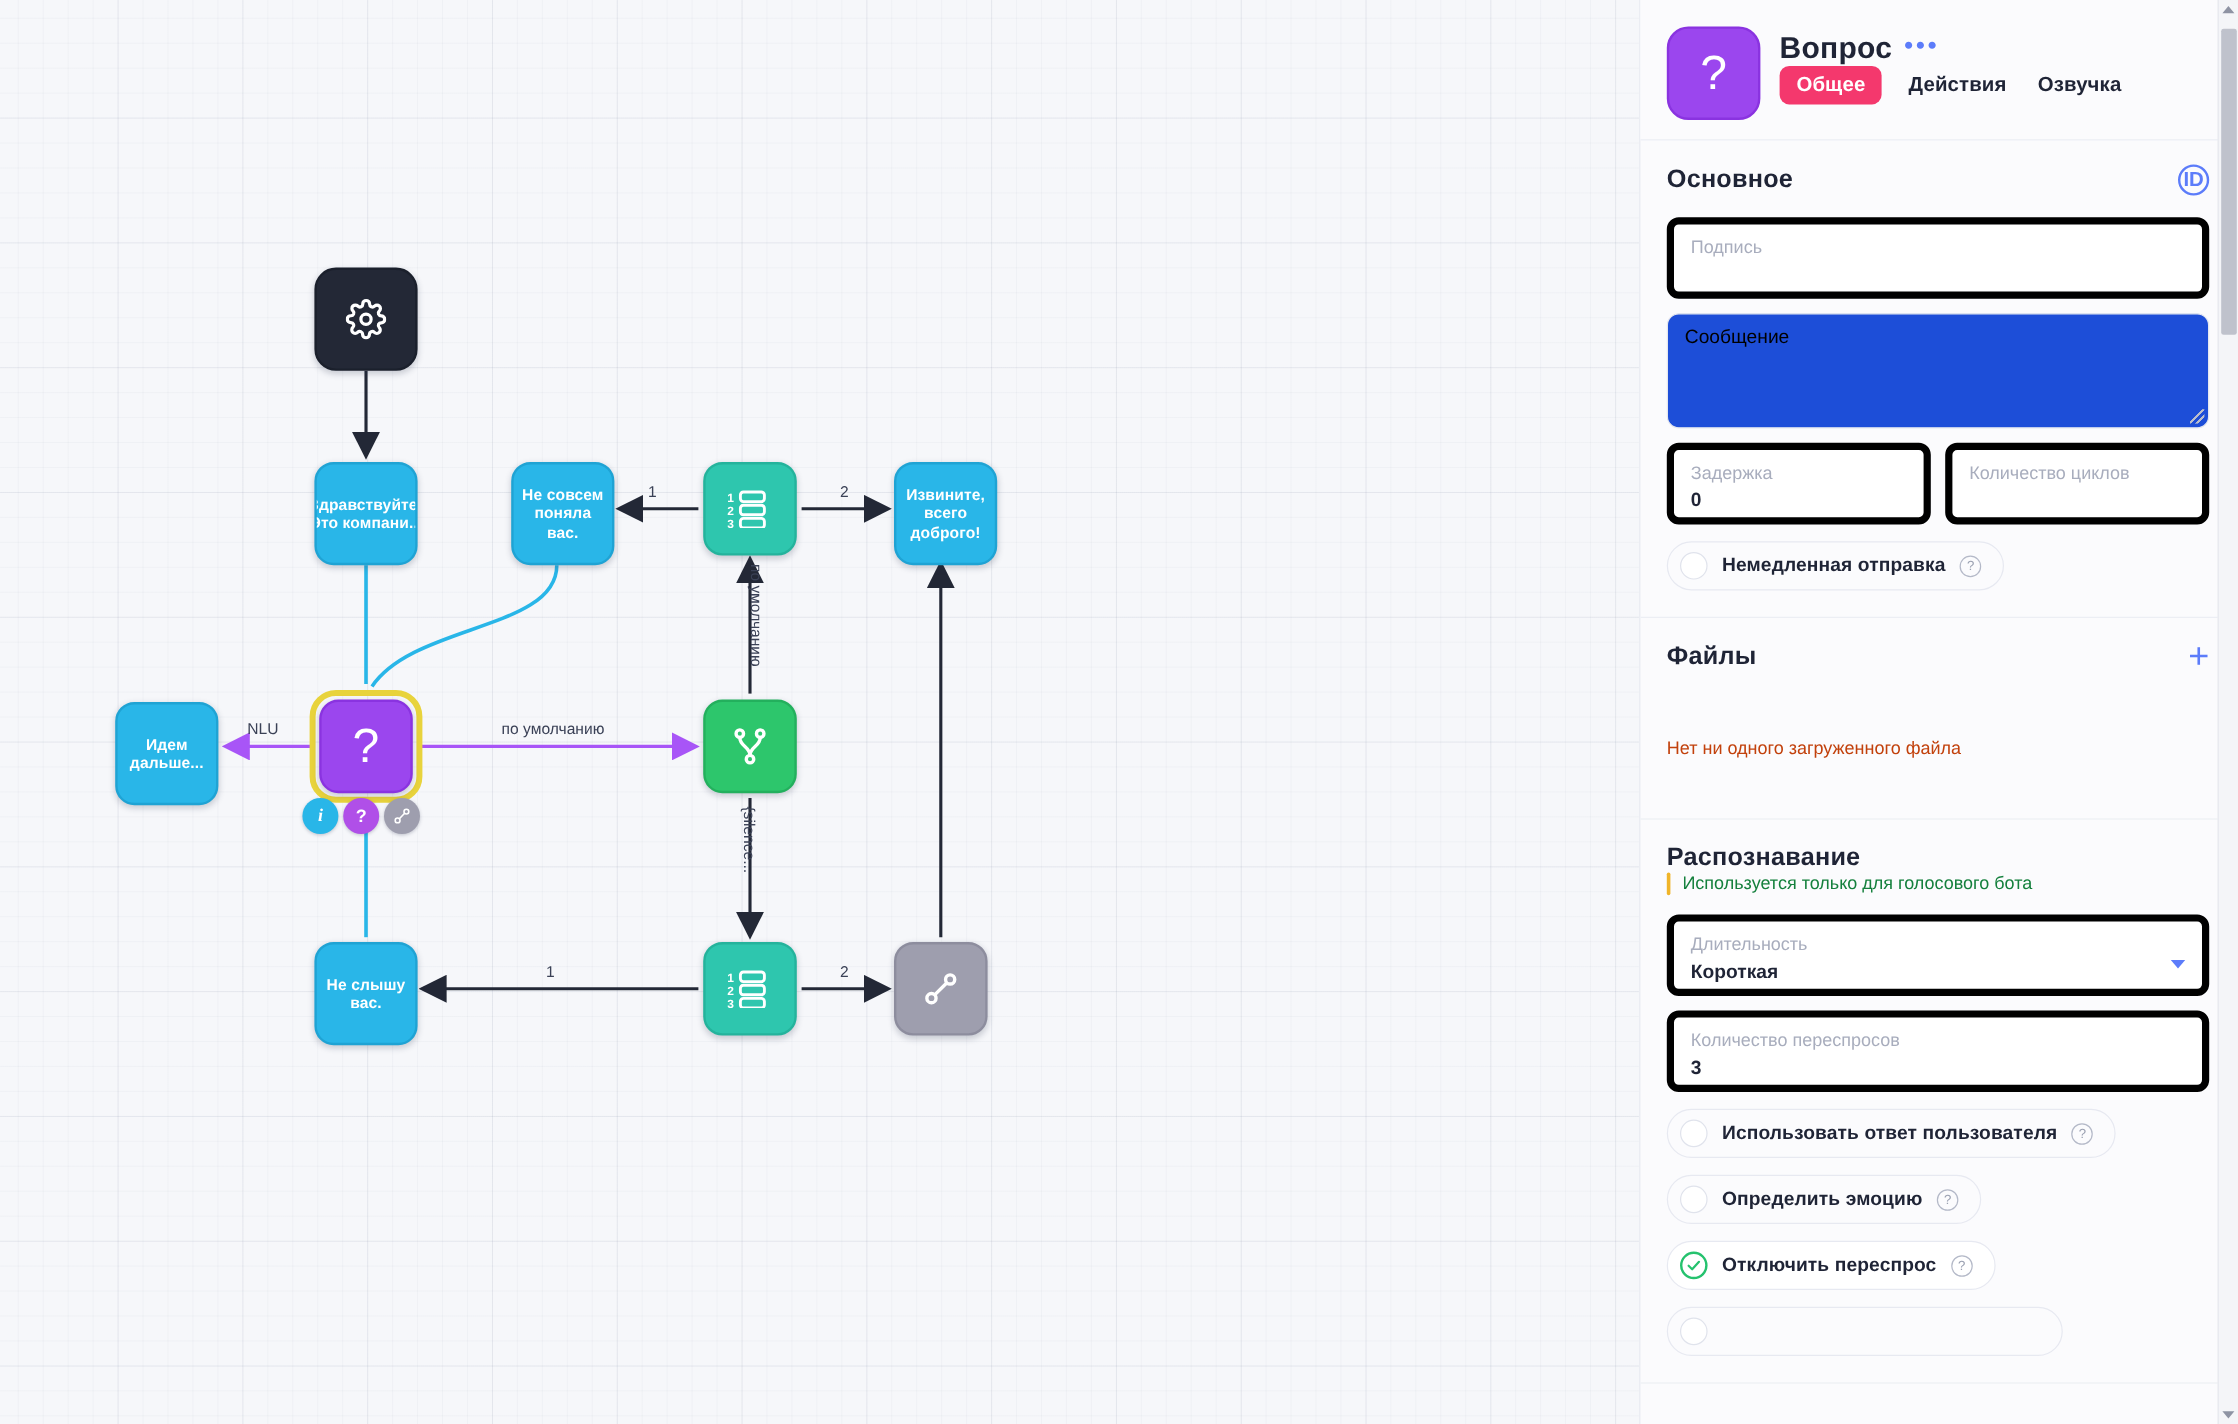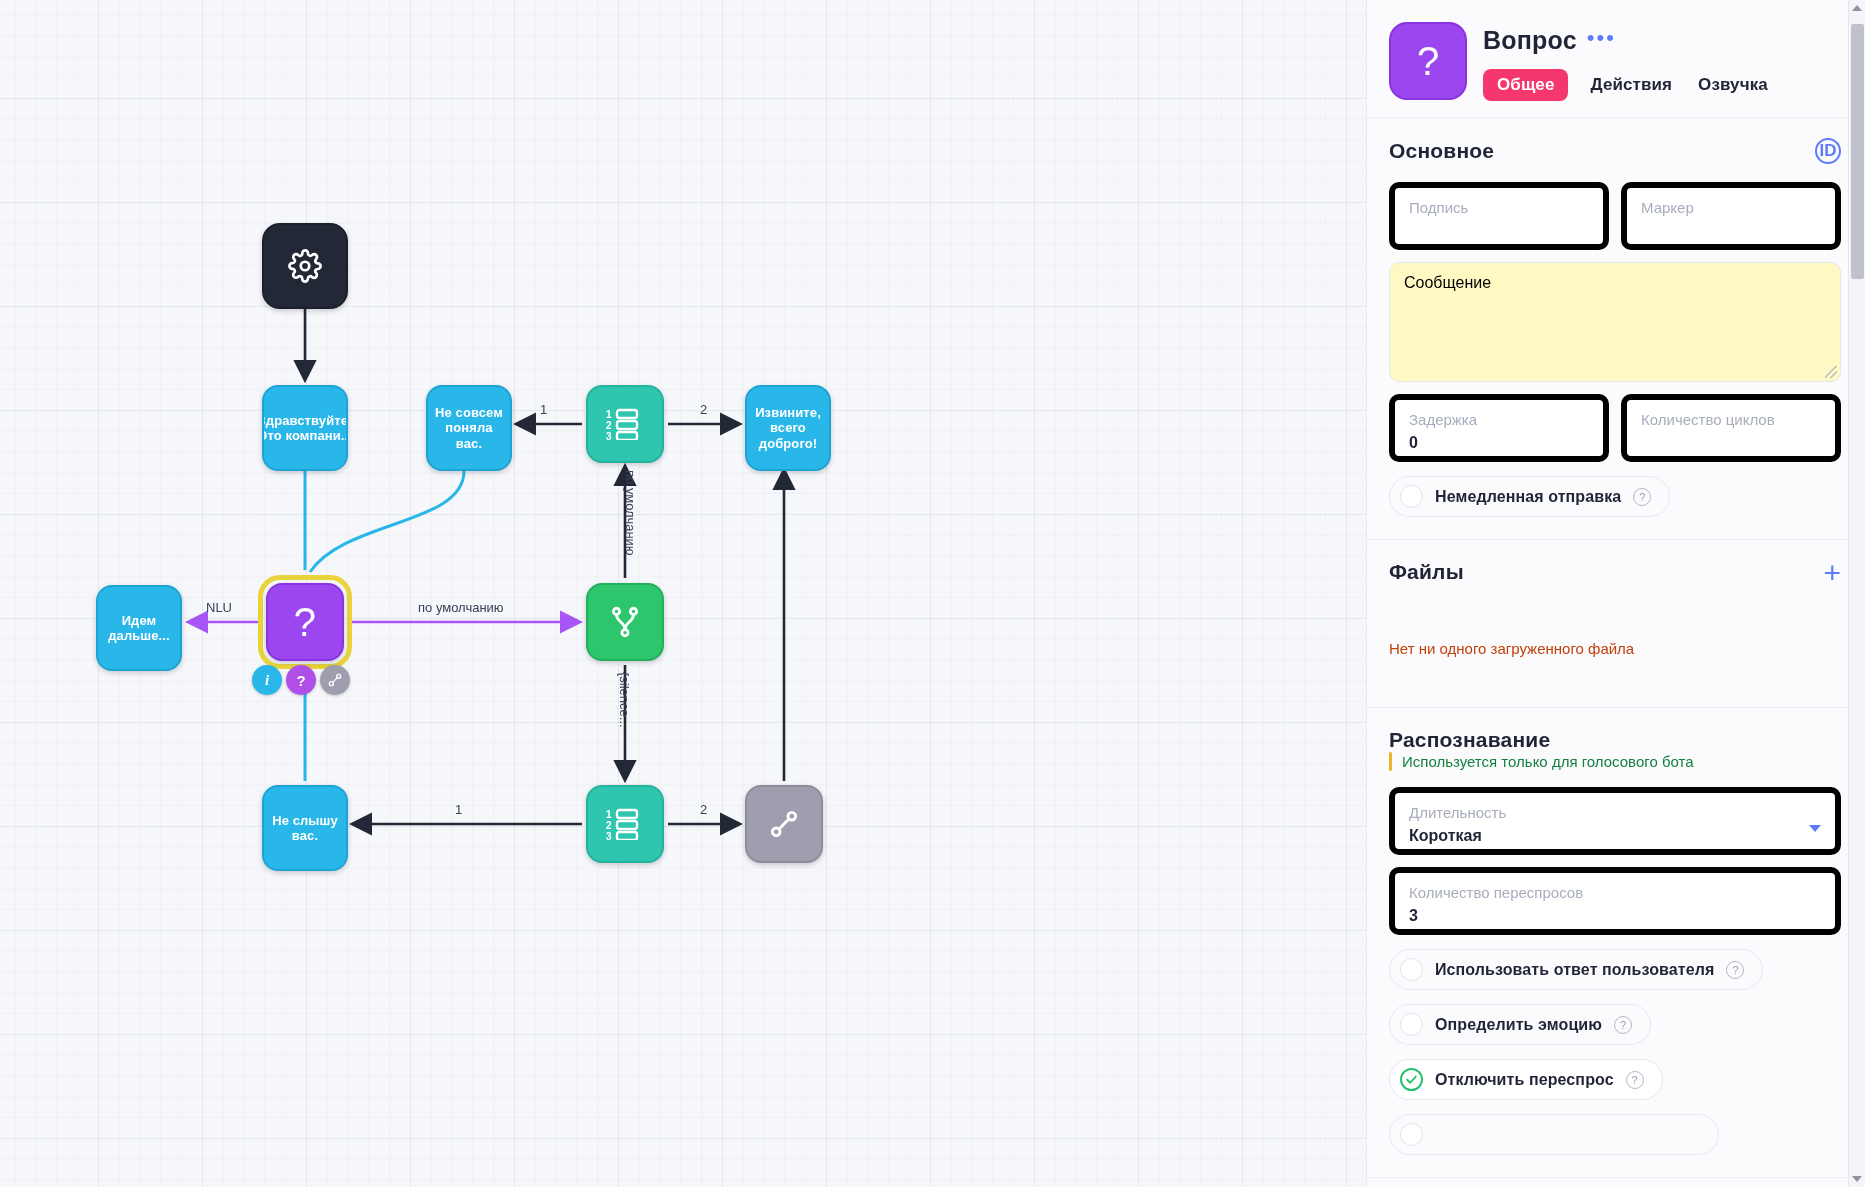--- a/index.html
+++ b/index.html
@@ -115,21 +115,21 @@
     width: 78px; height: 78px; flex: none;
     background: #9b46ee; border: 2px solid #8a33e0;
     border-radius: 18px;
     display: flex; align-items: center; justify-content: center;
     color: #fff; font-size: 40px;
   }
   .hdr-right { padding-top: 4px; }
   .hdr-titlerow { display: flex; align-items: center; gap: 10px; }
   .hdr-title { font-size: 25px; font-weight: bold; color: #1f2436; letter-spacing: .2px; }
   .dots { color: #5c7cfa; font-size: 22px; letter-spacing: 2px; line-height: .6; cursor: pointer; padding-bottom: 6px; }
-  .tabs { display: flex; align-items: flex-end; gap: 6px; margin-top: 14px; }
+  .tabs { display: flex; align-items: flex-end; gap: 6px; }
   .tab {
     font-size: 17px; color: #1f2436; padding: 6px 4px; cursor: pointer; font-weight: bold;
     letter-spacing: .1px;
   }
   .tab.active {
     background: #f4386d; color: #fff; border-radius: 8px; padding: 6px 14px; font-weight: bold;
   }
   .tab:not(.active) { margin-left: 12px; }
 
   #panel-body { flex: 1; overflow: hidden; position: relative; }
@@ -151,22 +151,22 @@
     border-radius: 10px;
     height: 68px;
     padding: 11px 14px;
     flex: 1;
     cursor: text;
   }
   .field .ph { font-size: 15px; color: #a8adbd; display: block; }
   .field .val { font-size: 16px; color: #1f2436; margin-top: 6px; display: block; font-weight: bold; }
   .textarea {
     position: relative;
-    background: #fef9c3; border: 1px solid #e4e7ef; border-radius: 10px;
-    height: 120px; padding: 11px 14px; margin-top: 12px; cursor: text;
+    background: #1d4ed8; border: 1px solid #e4e7ef; border-radius: 10px;
+    height: 96px; padding: 11px 14px; margin-top: 12px; cursor: text;
   }
   .resize-h {
     position: absolute; right: 3px; bottom: 3px; width: 12px; height: 12px;
     background:
       linear-gradient(135deg, transparent 0 42%, #b9bdcc 42% 52%, transparent 52% 100%),
       linear-gradient(135deg, transparent 0 68%, #b9bdcc 68% 78%, transparent 78% 100%);
   }
   .row2.mt { margin-top: 12px; }
 
   .toggle-row {
@@ -406,23 +406,20 @@
       <div class="section">
         <div class="sec-head">
           <div class="sec-title">Основное</div>
           <div class="id-badge">ID</div>
         </div>
 
         <div class="row2">
           <div class="field">
             <span class="ph">Подпись</span>
           </div>
-          <div class="field">
-            <span class="ph">Маркер</span>
-          </div>
         </div>
 
         <div class="textarea">
           <span class="ph">Сообщение</span>
           <div class="resize-h"></div>
         </div>
 
         <div class="row2 mt">
           <div class="field">
             <span class="ph">Задержка</span>

